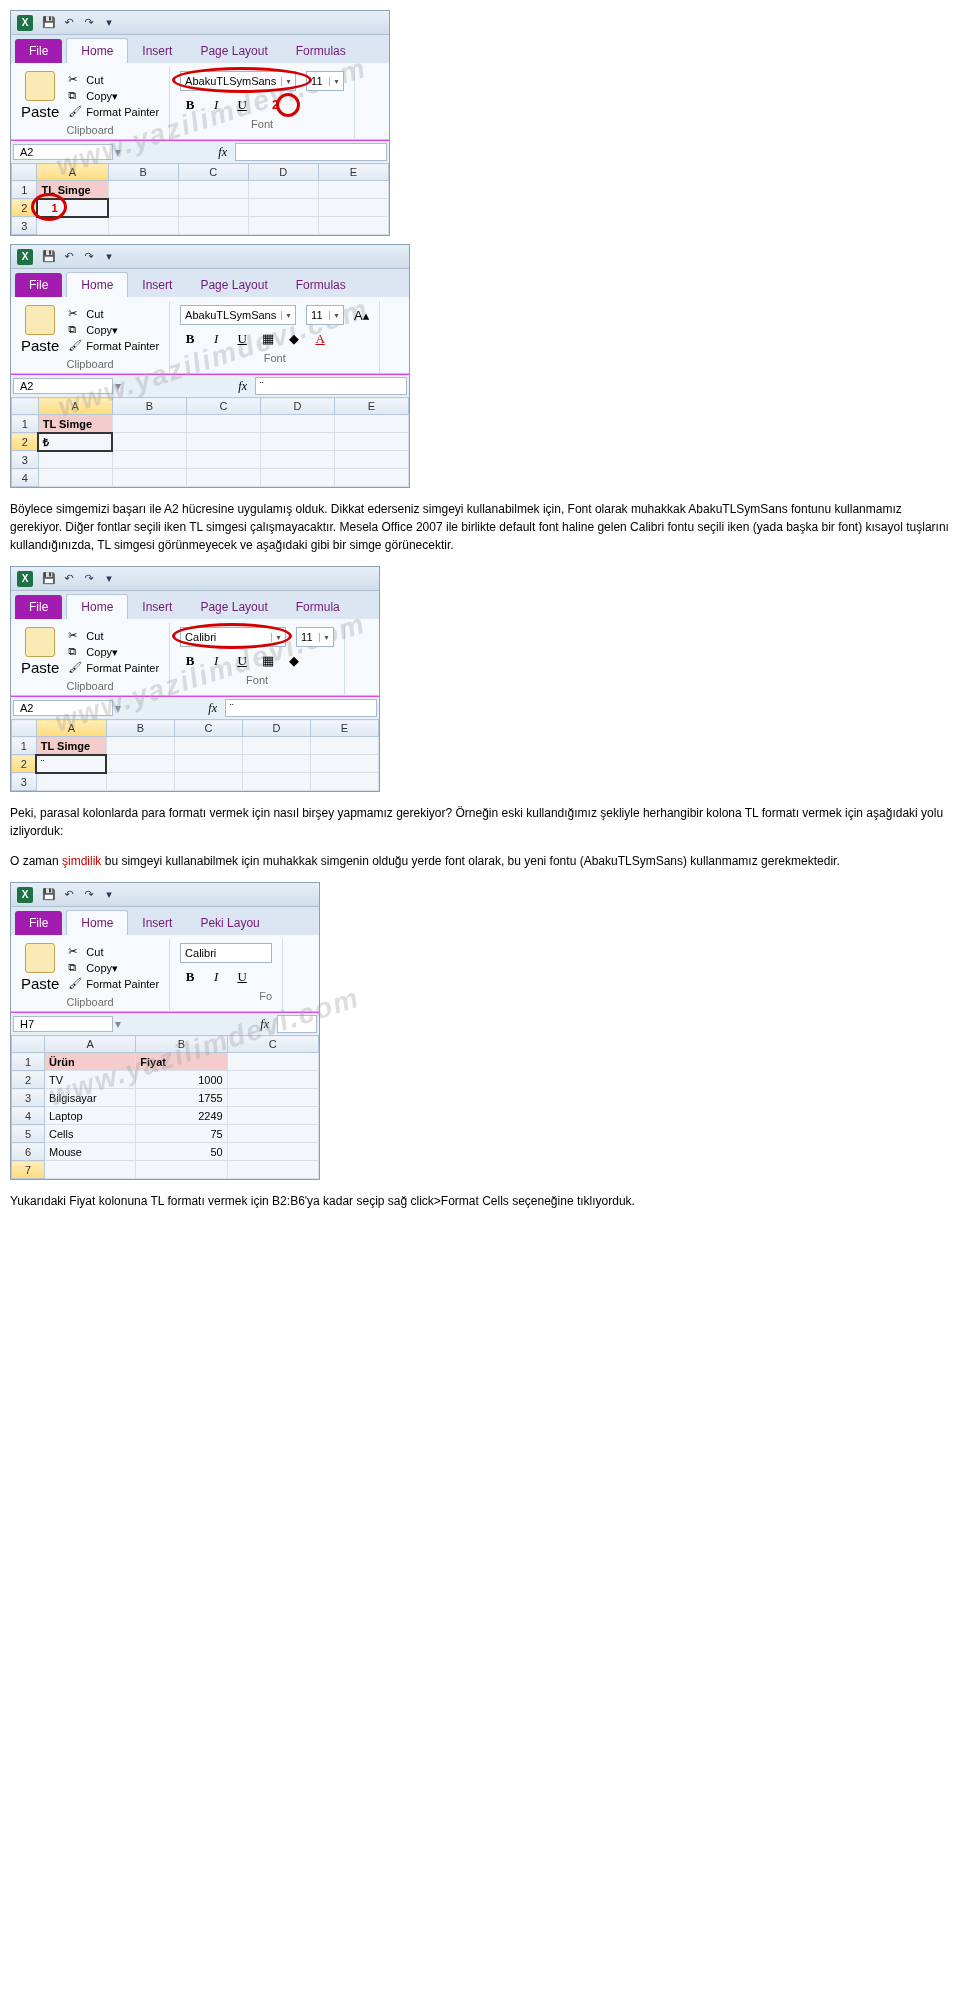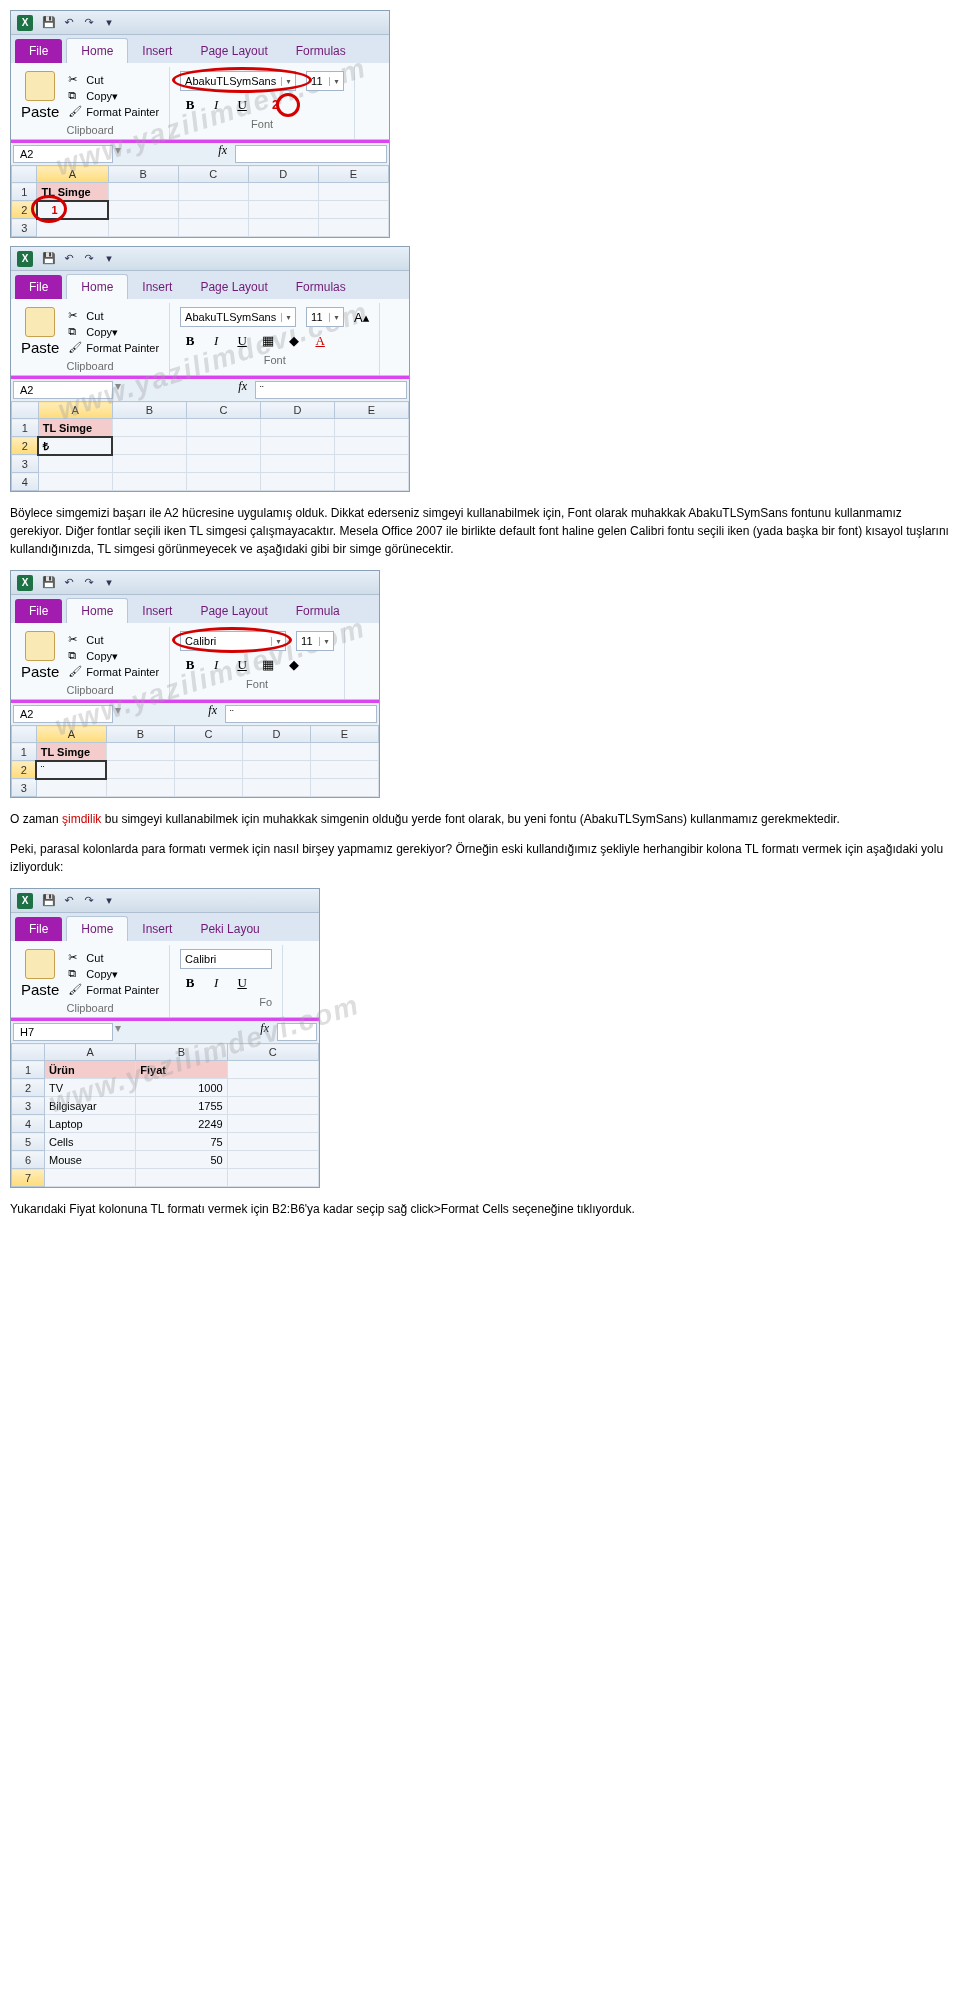--- a/index.html
+++ b/index.html
@@ -26,21 +26,21 @@
   .excel .clip-row { display: flex; align-items: center; font-size: 11px; margin: 2px 0; cursor: pointer; }
   .excel .clip-row .ico { width: 14px; height: 14px; margin-right: 4px; display: inline-block; }
   .excel .font-group { min-width: 160px; }
   .excel .font-combo { display: inline-flex; align-items: center; border: 1px solid #a2b5cb; background: #fff; height: 20px; font-size: 11px; }
   .excel .font-combo input { border: none; height: 18px; padding: 0 4px; font-size: 11px; background: transparent; }
   .excel .font-combo .drop { width: 14px; text-align: center; border-left: 1px solid #a2b5cb; color: #555; font-size: 8px; cursor: pointer; }
   .excel .font-row1 { display: flex; gap: 10px; align-items: center; margin-bottom: 4px; position: relative; }
   .excel .font-row2 { display: flex; gap: 6px; align-items: center; font-size: 12px; position: relative; }
   .excel .fmt-btn { width: 20px; height: 20px; border: 1px solid transparent; background: transparent; cursor: pointer; font-family: 'Times New Roman', serif; font-size: 13px; display: flex; align-items: center; justify-content: center; }
   .excel .circle { position: absolute; border: 3px solid #d40000; border-radius: 50%; pointer-events: none; }
-  .excel .namebox-row { display: flex; border-top: 3px solid #d946ef; background: #e7eff7; }
+  .excel .namebox-row { display: flex; align-items: center; border-top: 1px solid #d946ef; background: #e7eff7; }
   .excel .namebox { width: 100px; border: 1px solid #aabbd0; background: #fff; padding: 1px 6px; font-size: 11px; margin: 2px; }
   .excel .fx-label { font-style: italic; font-family: 'Times New Roman', serif; margin: 0 6px; font-size: 12px; }
   .excel .fx-input { flex: 1; border: 1px solid #aabbd0; background: #fff; height: 18px; margin: 2px; padding: 0 4px; font-size: 11px; }
   .excel table.sheet { border-collapse: collapse; width: 100%; font-size: 11px; }
   .excel table.sheet th { background: linear-gradient(#f2f6fb, #e0e8f2); border: 1px solid #b7c7da; font-weight: normal; padding: 2px 0; color: #333; }
   .excel table.sheet th.rowh { width: 26px; }
   .excel table.sheet th.colh { width: 72px; }
   .excel table.sheet th.colh.sel { background: linear-gradient(#ffedba, #ffdc7a); }
   .excel table.sheet td { border: 1px solid #d6dee8; padding: 1px 4px; height: 18px; }
   .excel table.sheet td.pink { background: #f4cccc; font-weight: bold; }
@@ -392,24 +392,24 @@
             <td></td>
             <td></td>
             <td></td>
             <td></td>
             <td></td>
           </tr>
   </tbody>
       </table>
 </div>
 
+<p>Peki, parasal kolonlarda para formatı vermek için nasıl birşey yapmamız gerekiyor? Örneğin eski kullandığımız şekliyle herhangibir kolona TL formatı vermek için aşağıdaki yolu izliyorduk:</p>
 <p>
   <span>O zaman </span><span class="highlight-red">şimdilik</span><span> bu simgeyi kullanabilmek için muhakkak simgenin olduğu yerde font olarak, bu yeni fontu (AbakuTLSymSans) kullanmamız gerekmektedir.</span>
 </p>
-<p>Peki, parasal kolonlarda para formatı vermek için nasıl birşey yapmamız gerekiyor? Örneğin eski kullandığımız şekliyle herhangibir kolona TL formatı vermek için aşağıdaki yolu izliyorduk:</p>
 
 <div class="excel" style="width:310px;">
   <div class="watermark" style="top:50%;">www.yazilimdevi.com</div>
   <div class="titlebar">
     <div class="xl">X</div>
     <button class="qat-btn">💾</button>
     <button class="qat-btn">↶</button>
     <button class="qat-btn">↷</button>
     <button class="qat-btn">▾</button>
   </div>

